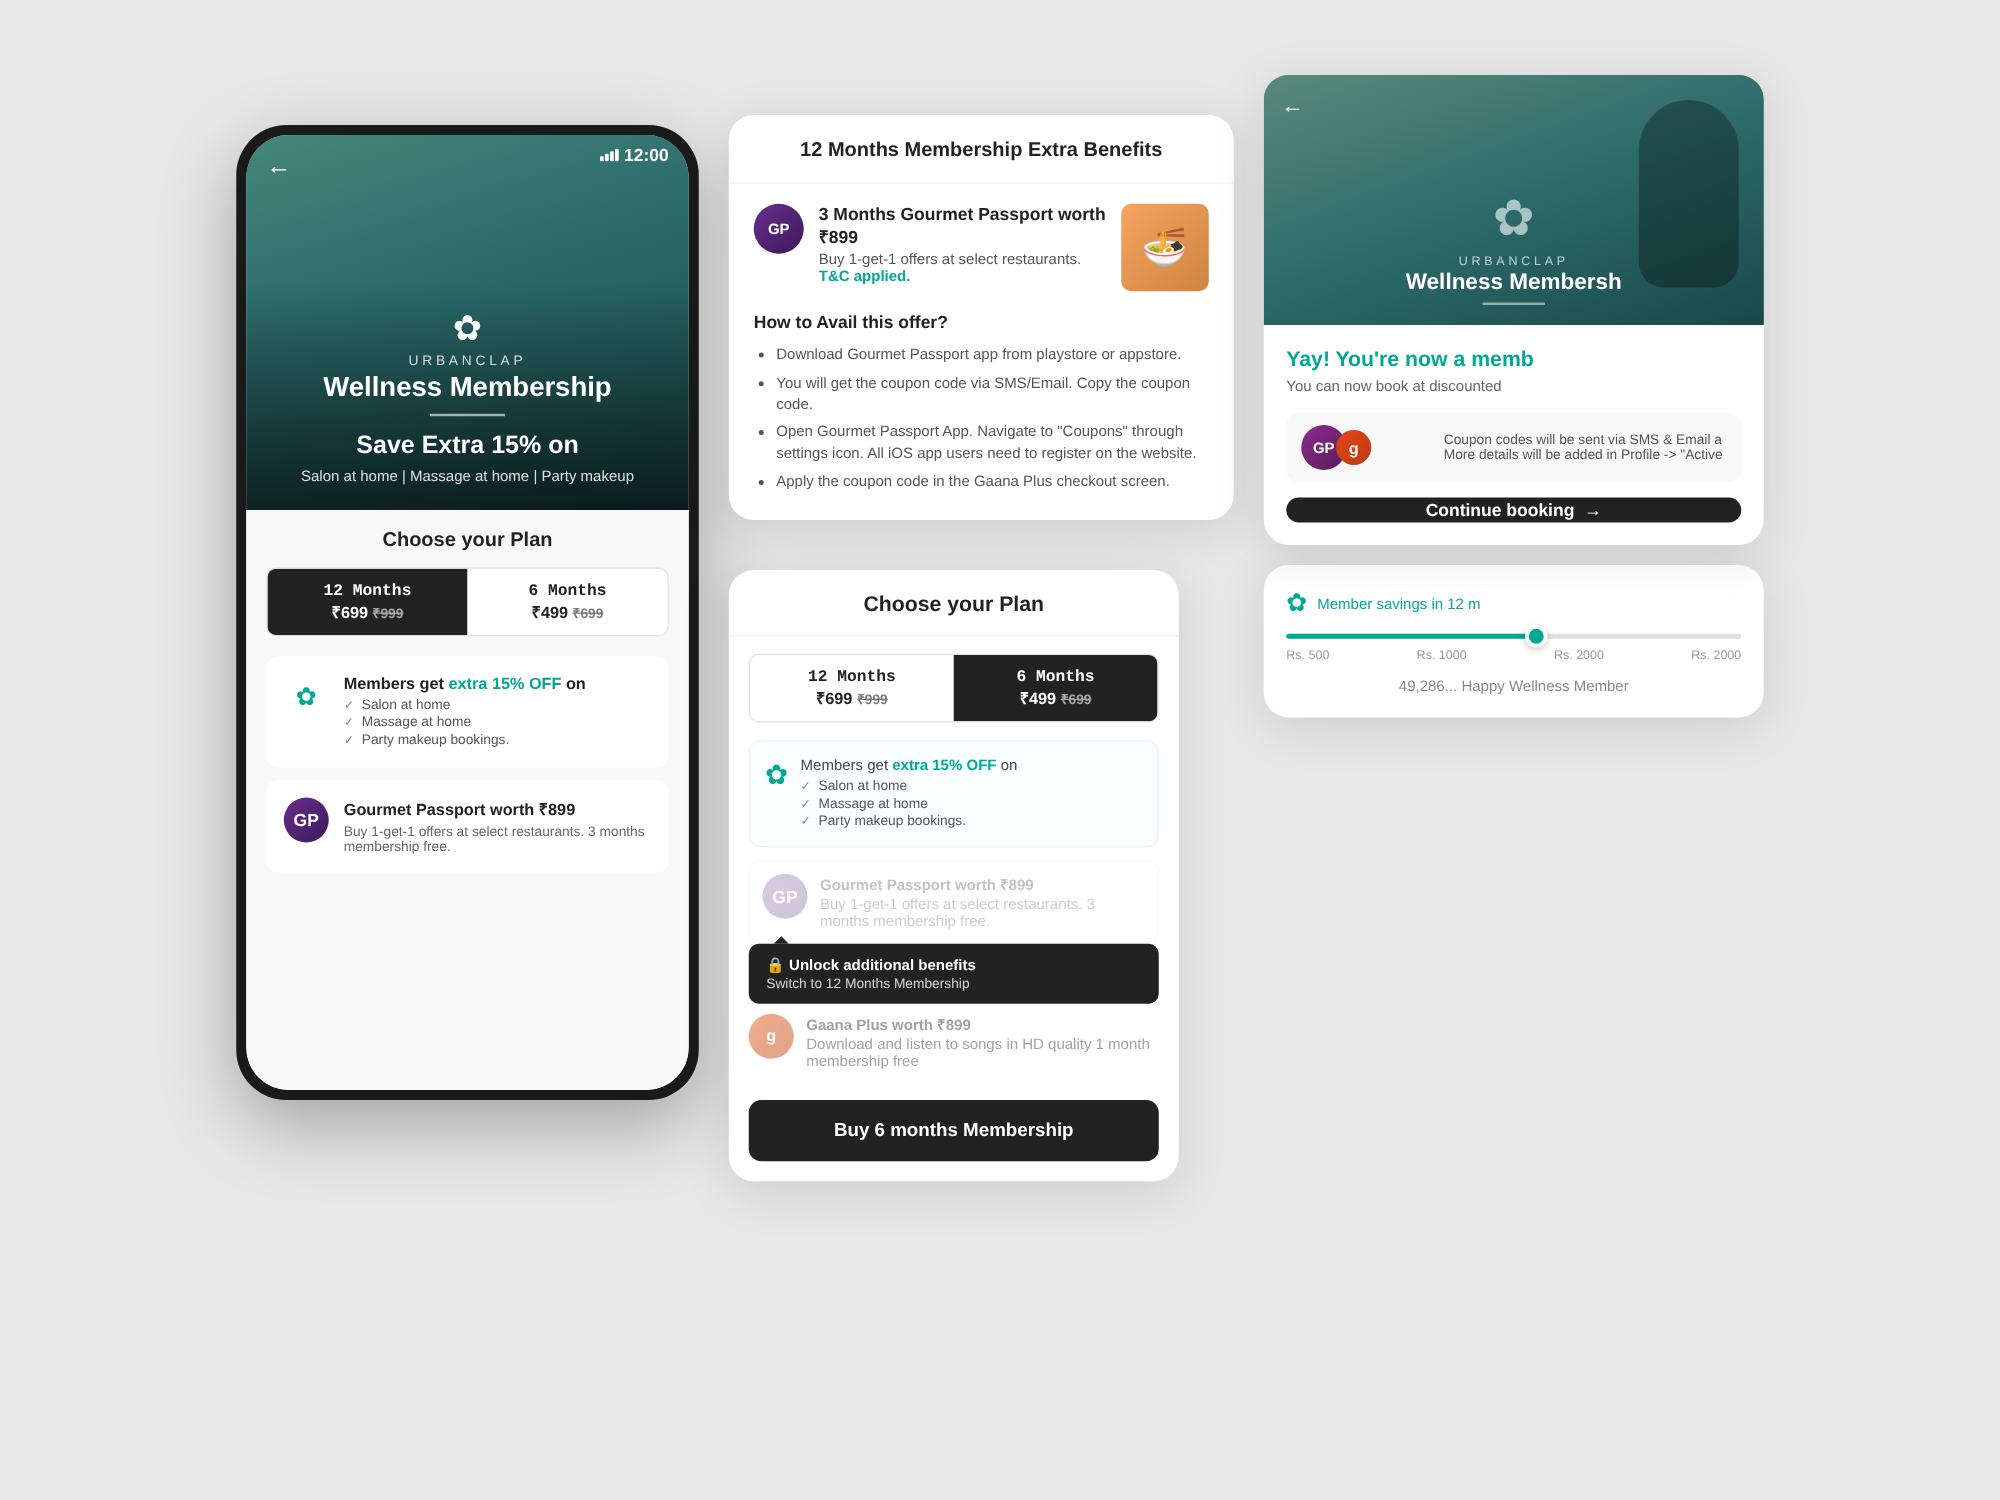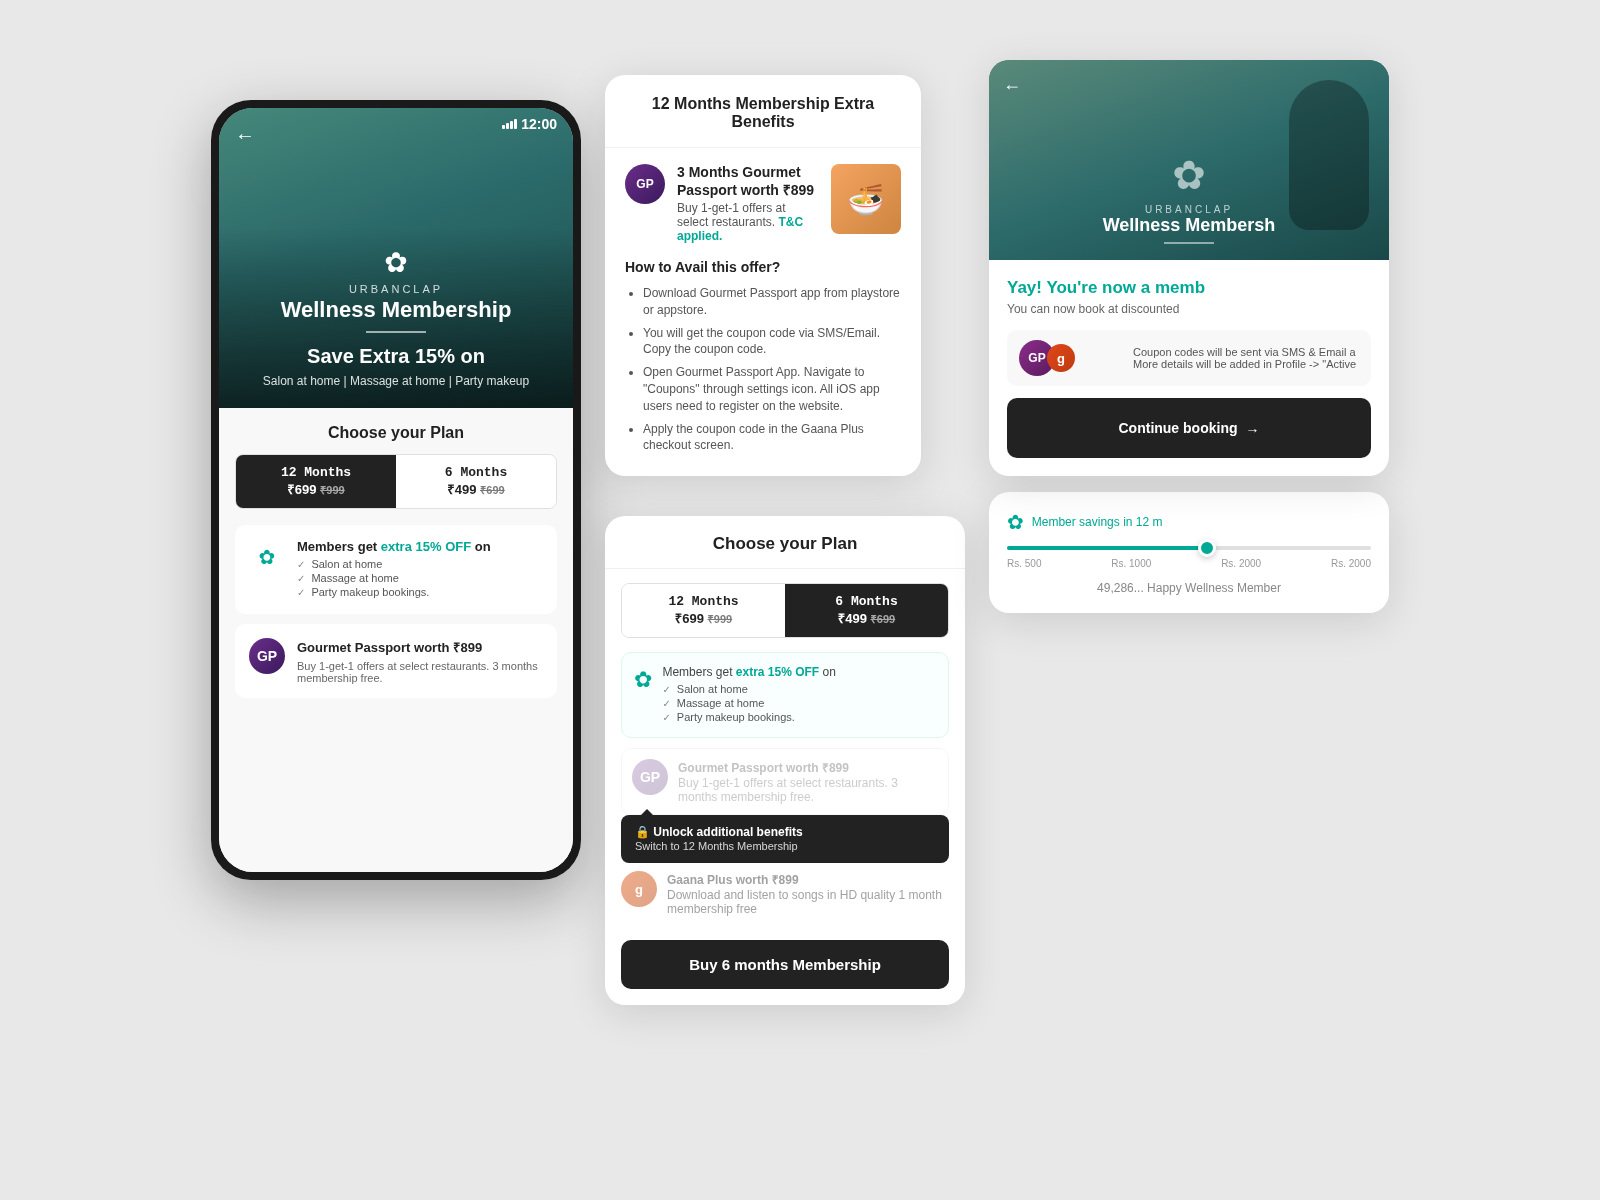--- a/index.html
+++ b/index.html
@@ -229,26 +229,26 @@
       align-items: center;
       justify-content: center;
       color: #fff;
       font-size: 14px;
       font-weight: 700;
       flex-shrink: 0;
     }
 
     
     .card-panel {
-      width: 316px;
+      width: 404px;
       background: #fff;
       border-radius: 20px;
       box-shadow: 0 8px 40px rgba(0,0,0,0.12);
       overflow: hidden;
-      margin-top: 15px;
+      margin-top: 32px;
     }
     .card-header {
       padding: 20px 20px 16px;
       border-bottom: 1px solid #f0f0f0;
     }
     .card-header-title {
       font-size: 16px;
       font-weight: 700;
       color: #222;
       text-align: center;
@@ -540,21 +540,21 @@
       color: #555;
       flex: 1;
       margin-left: 48px;
     }
     .continue-btn {
       width: 100%;
       background: #222;
       color: #fff;
       border: none;
       border-radius: 10px;
-      padding: 22px;
+      padding: 2px;
       font-size: 14px;
       font-weight: 700;
       cursor: pointer;
       display: flex;
       align-items: center;
       justify-content: center;
       gap: 8px;
     }
 
     .right-panel2 {

